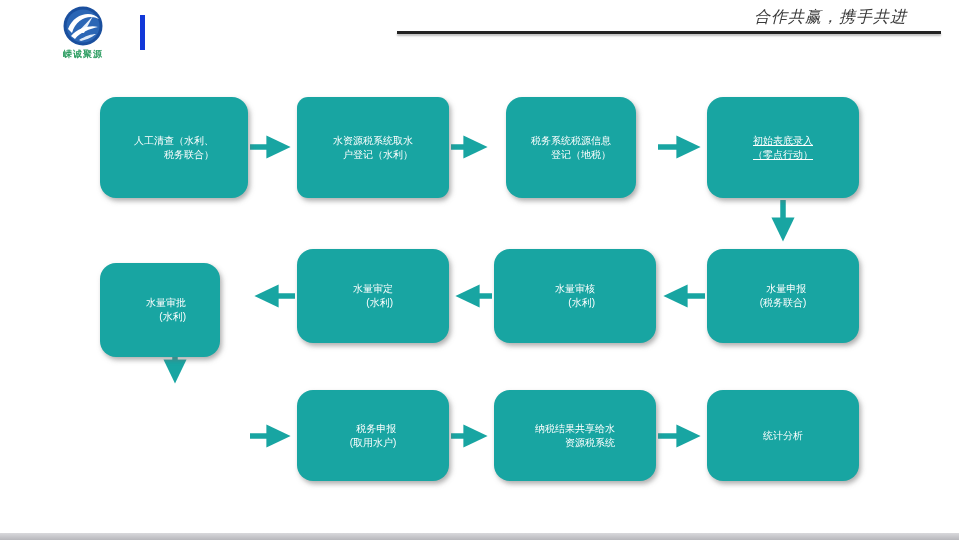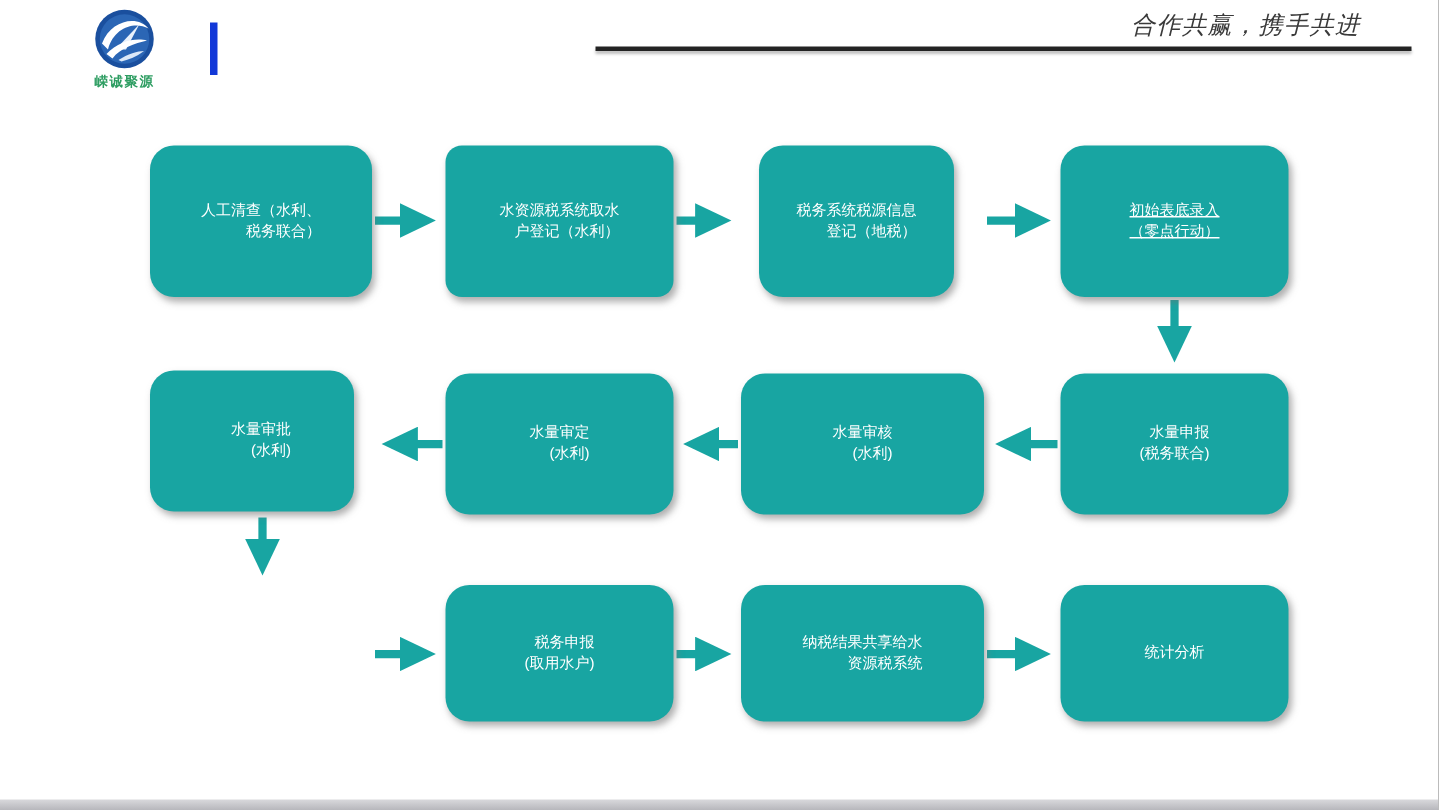--- a/index.html
+++ b/index.html
@@ -88,21 +88,21 @@
 
   <div class="fbox" style="left:100px;top:97px;width:148px;height:101px;">人工清查（水利、
 税务联合）</div>
   <div class="fbox" style="left:297px;top:97px;width:152px;height:101px;border-radius:11px;">水资源税系统取水
 户登记（水利）</div>
   <div class="fbox" style="left:494px;top:97px;width:130px;height:101px;margin-left:12px;">税务系统税源信息
 登记（地税）</div>
   <div class="fbox" style="left:707px;top:97px;width:152px;height:101px;text-decoration:underline;">初始表底录入
 （零点行动）</div>
 
-  <div class="fbox" style="left:100px;top:247px;width:136px;height:94px;padding-left:20px;">水量审批
+  <div class="fbox" style="left:100px;top:263px;width:120px;height:94px;padding-left:20px;">水量审批
 (水利)</div>
   <div class="fbox" style="left:297px;top:249px;width:152px;height:94px;">水量审定
 (水利)</div>
   <div class="fbox" style="left:494px;top:249px;width:162px;height:94px;">水量审核
 (水利)</div>
   <div class="fbox" style="left:707px;top:249px;width:152px;height:94px;">水量申报
 (税务联合)</div>
 
   <div class="fbox" style="left:297px;top:390px;width:152px;height:91px;">税务申报
 (取用水户)</div>

